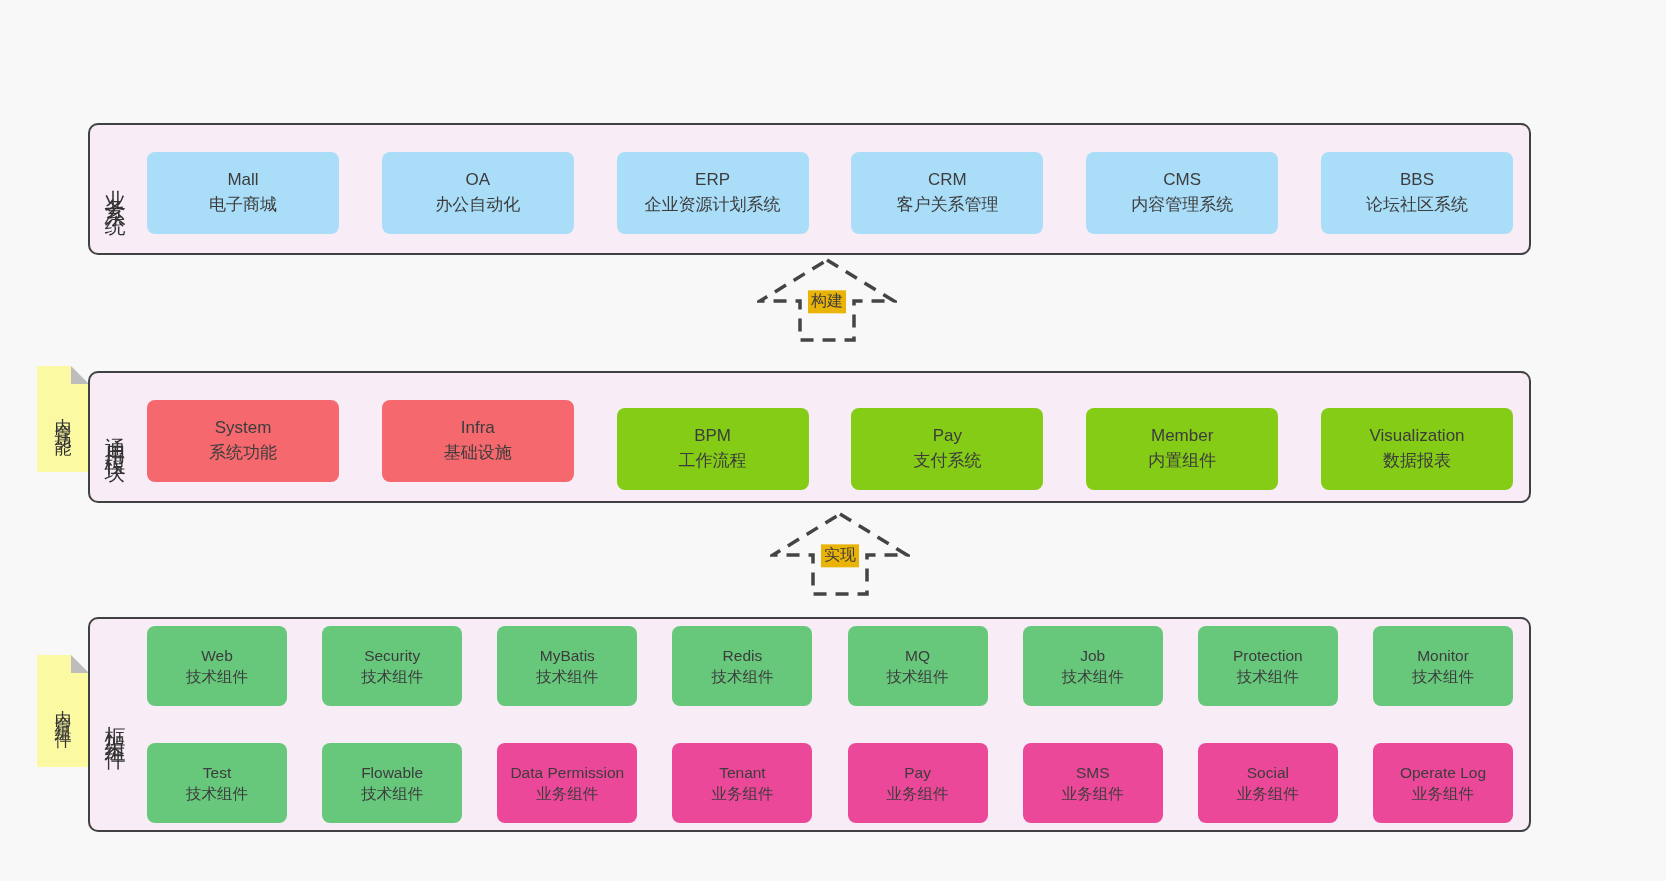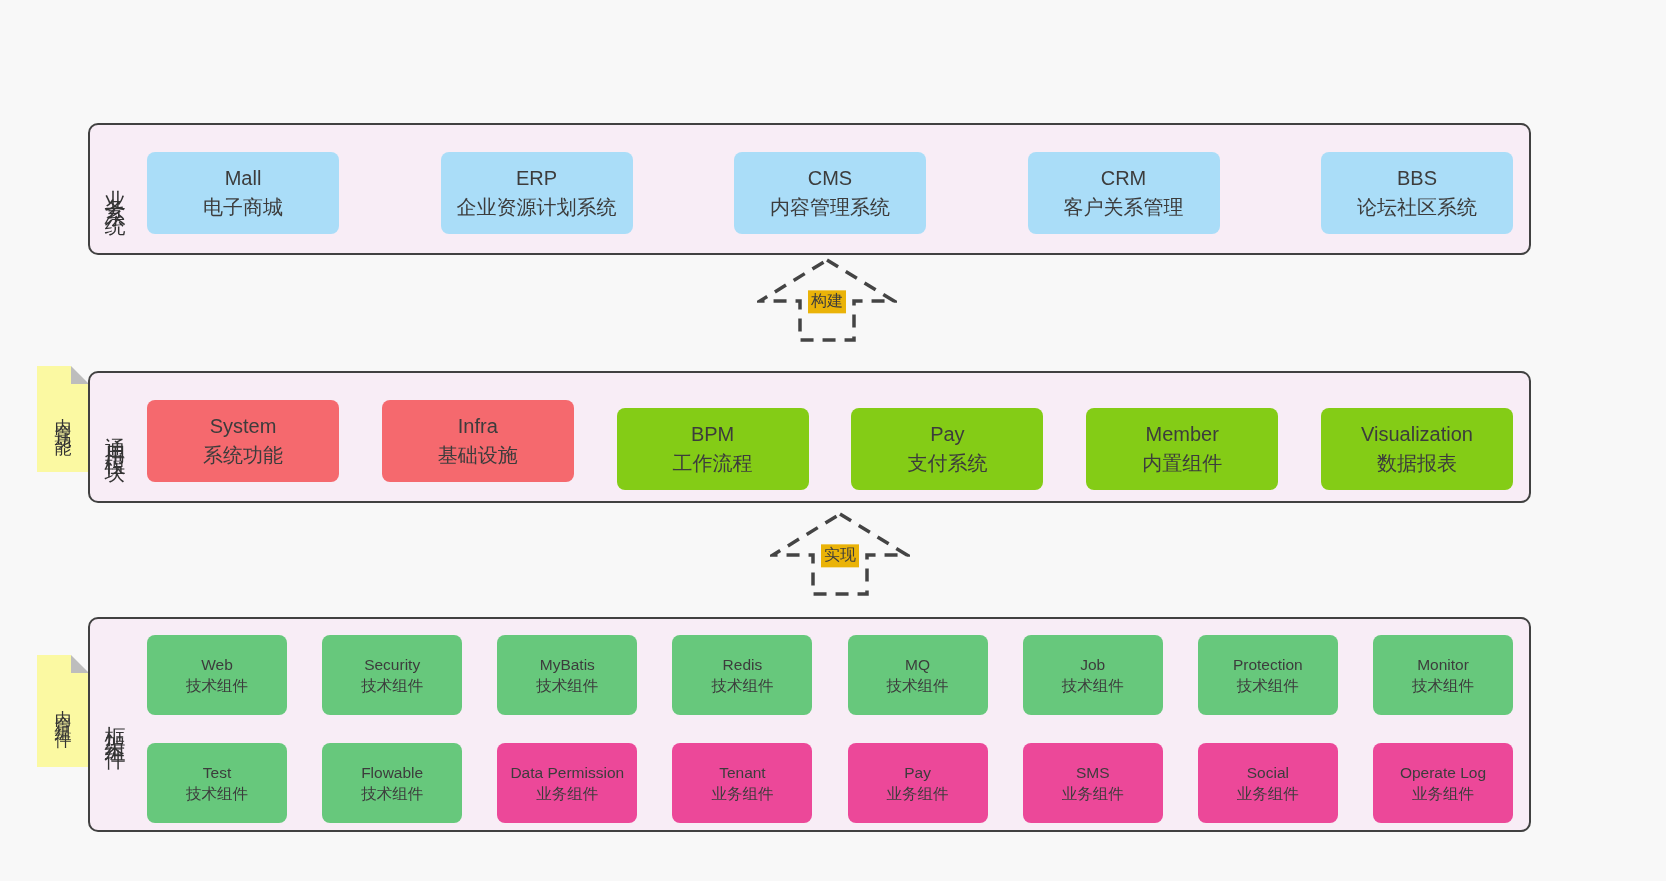--- a/index.html
+++ b/index.html
@@ -21,26 +21,26 @@
     position:absolute;left:11px;top:50%;transform:translateY(-50%);
     writing-mode:vertical-rl;text-orientation:upright;
     font-size:21px;letter-spacing:8px;color:#333;white-space:nowrap;
   }
   .row{
     position:absolute;left:57px;right:16px;
     display:flex;justify-content:space-between;
   }
   .row-business{top:27px;}
   .row-modules{top:27px;}
-  .row-comp-1{top:16px;}
+  .row-comp-1{top:7px;}
   .row-comp-2{top:124px;}
   .box{
     border-radius:8px;
     display:flex;flex-direction:column;align-items:center;justify-content:center;
-    text-align:center;font-size:20px;line-height:1.45;color:#3c3c3c;
+    text-align:center;font-size:17px;line-height:1.45;color:#3c3c3c;
   }
   .box-lg{width:192px;height:82px;}
   .box-sm{width:140px;height:80px;font-size:15.5px;line-height:1.38;}
   .c-blue{background:#aaddf8;}
   .c-red{background:#f5696e;}
   .c-pink{background:#84cc16;margin-top:8px;}
   .c-green{background:#67c87c;}
   .c-green-light{background:#ec4899;}
   .note{
     position:absolute;left:37px;width:52px;z-index:0;
@@ -77,30 +77,34 @@
 </div>
 
 <div class="section section-business">
   <div class="section-label">业务系统</div>
   <div class="row row-business">
     <div class="box box-lg c-blue">
       <div>Mall</div>
       <div>电子商城</div>
     </div>
     <div class="box box-lg c-blue">
+      <div>OA</div>
+      <div>办公自动化</div>
+    </div>
+    <div class="box box-lg c-blue">
       <div>ERP</div>
       <div>企业资源计划系统</div>
     </div>
     <div class="box box-lg c-blue">
+      <div>CRM</div>
+      <div>客户关系管理</div>
+    </div>
+    <div class="box box-lg c-blue">
       <div>CMS</div>
       <div>内容管理系统</div>
-    </div>
-    <div class="box box-lg c-blue">
-      <div>CRM</div>
-      <div>客户关系管理</div>
     </div>
     <div class="box box-lg c-blue">
       <div>BBS</div>
       <div>论坛社区系统</div>
     </div>
   </div>
 </div>
 
 <div class="arrow arrow-build">
   <svg width="140" height="86" viewBox="0 0 140 86">

